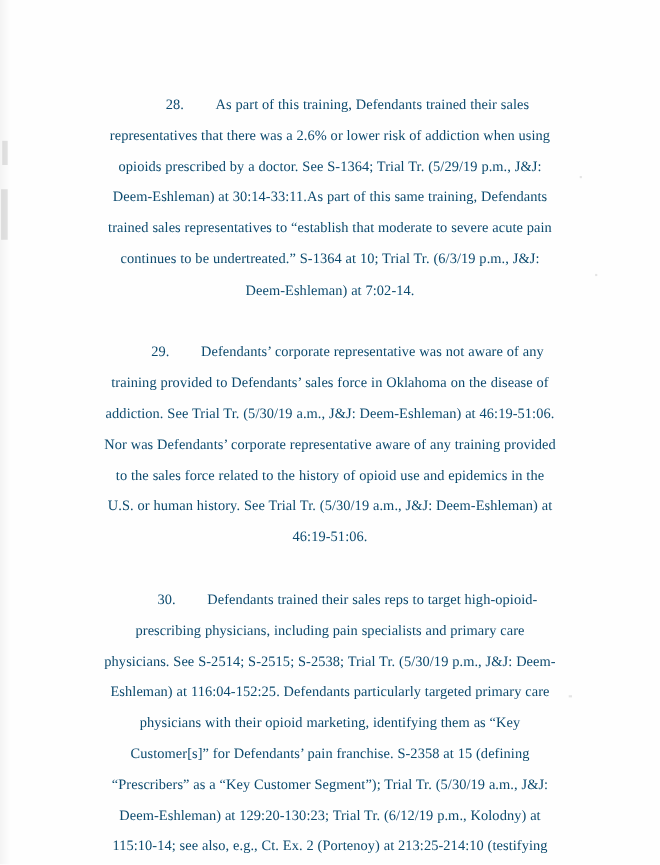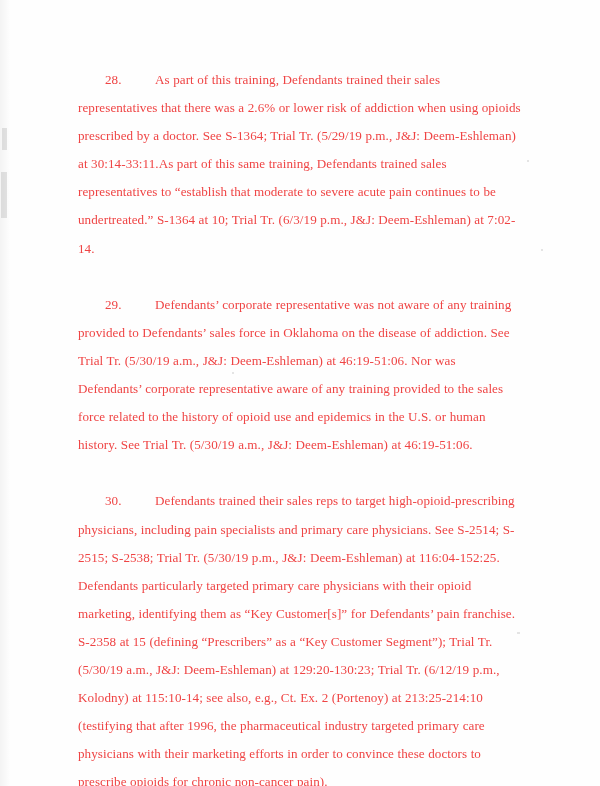--- a/index.html
+++ b/index.html
@@ -48,26 +48,26 @@
   .speck-f { left: 232px; top: 372px; width: 2px; height: 2px; }
 
   .body-text {
     position: absolute;
     left: 78px;
     top: 66px;
     width: 444px;
   }
 
   p.para {
-    margin: 0;
+    margin: 15px;
     font-size: 13.1px;
     line-height: 28.1px;
-    text-align: left;
+    text-align: center;
     text-indent: 0;
-    color: #ef4444;
+    color: #0c4a6e;
     letter-spacing: 0.005em;
     word-spacing: 0.01em;
   }
 
   p.para + p.para {
     margin-top: 28.1px;
   }
 
   .pnum {
     display: inline-block;

